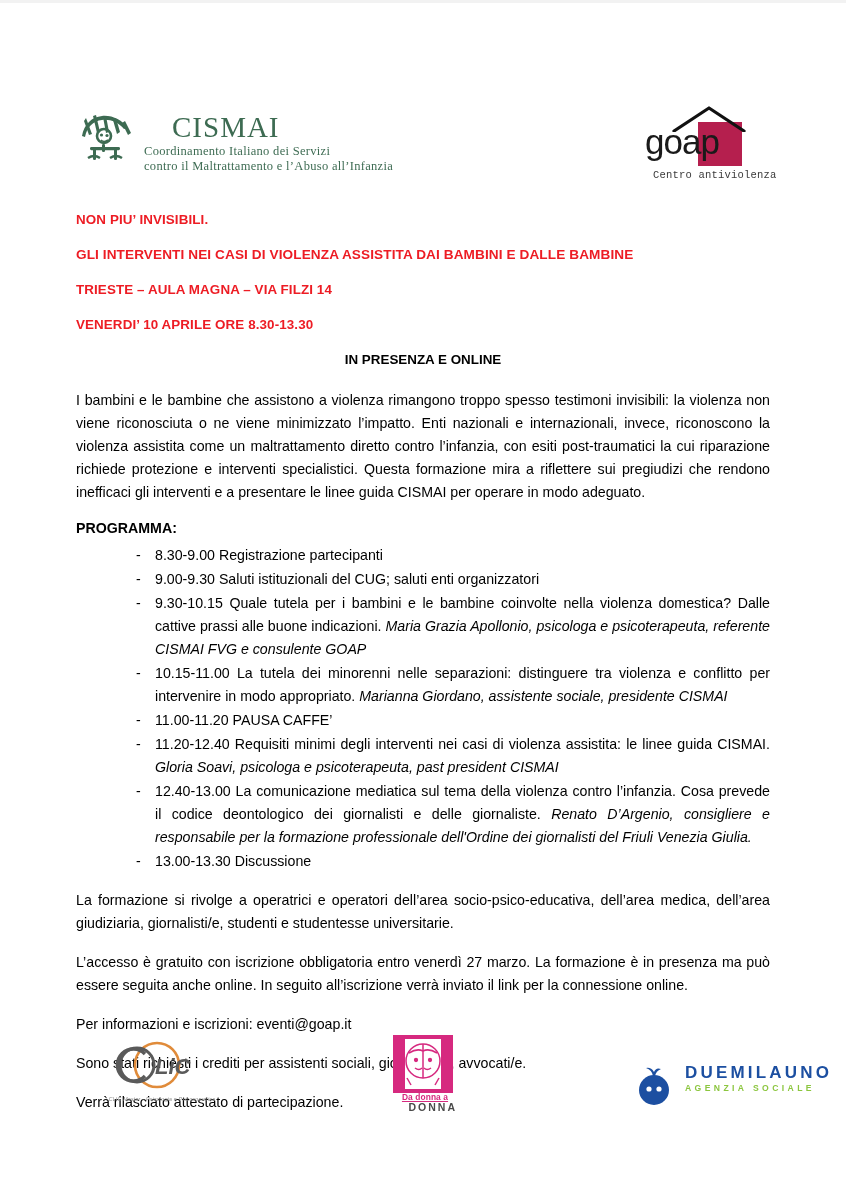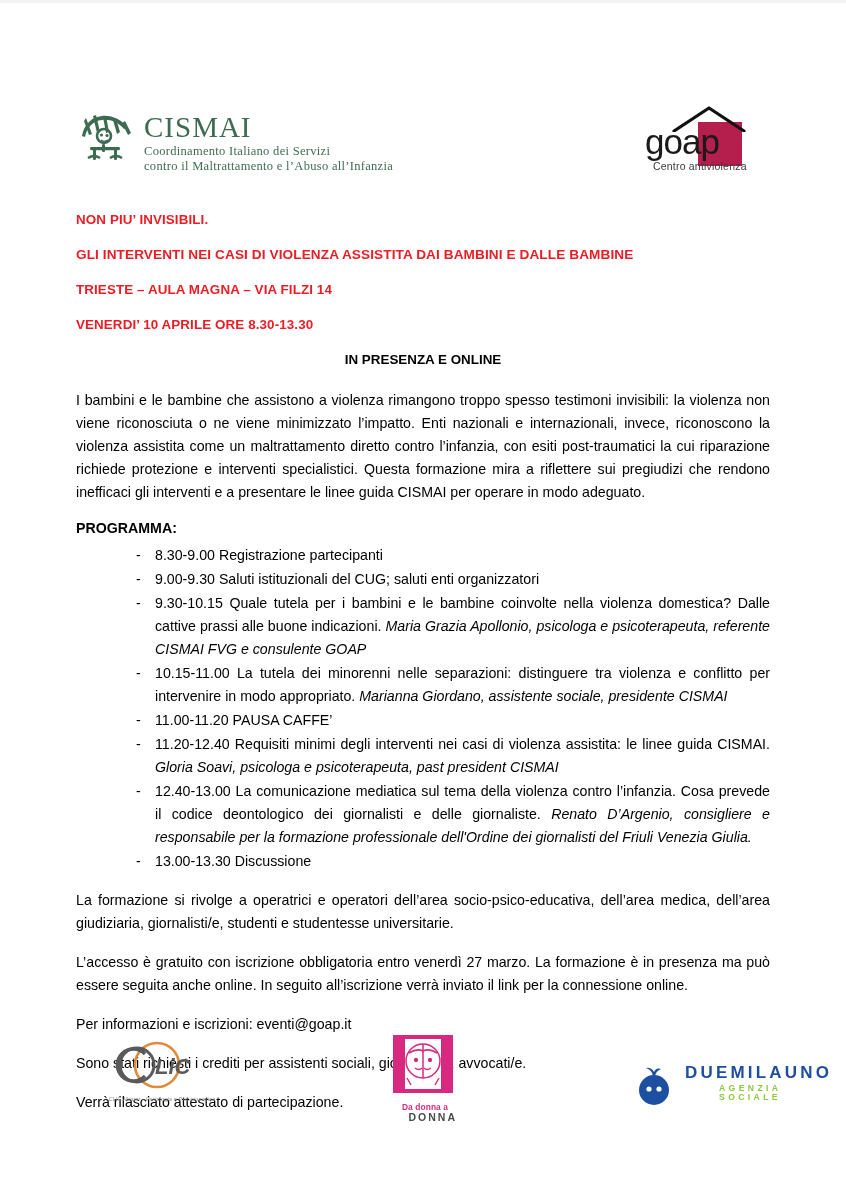--- a/index.html
+++ b/index.html
@@ -46,20 +46,21 @@
     flex: 0 0 auto;
     margin-top: 2px;
   }
   .cismai-words { line-height: 1; }
   .cismai-name {
     font-family: "Liberation Serif", serif;
     font-size: 29px;
     letter-spacing: 1px;
     color: #3d6b52;
     line-height: 1.05;
+    margin-left: 28px;
   }
   .cismai-sub1, .cismai-sub2 {
     font-family: "Liberation Serif", serif;
     color: #3d6b52;
     font-size: 12.5px;
     letter-spacing: 0.3px;
     margin-top: 3px;
     white-space: nowrap;
   }
   .cismai-sub2 { margin-top: 2px; text-align: center; }
@@ -91,24 +92,25 @@
     left: 0px;
     top: 20px;
     font-size: 35px;
     color: #1a1a1a;
     letter-spacing: -1px;
     line-height: 1;
   }
   .goap-caption {
     position: absolute;
     left: 8px;
-    top: 56px;
+    top: 65px;
     font-size: 10.5px;
     color: #3a3a3a;
     letter-spacing: 0.2px;
+    font-family: Liberation Mono, monospace;
   }
 
   
   .content {
     position: absolute;
     left: 76px;
     top: 212px;
     width: 694px;
   }
   .title-line {
@@ -199,27 +201,28 @@
     background: #d6297f;
   }
   .dadonna-inner {
     position: absolute;
     left: 12px; top: 4px;
     width: 36px; height: 50px;
     background: #ffffff;
   }
   .dadonna-face { position: absolute; left: 8px; top: 2px; width: 44px; height: 52px; }
   .dadonna-t1 {
-    margin-top: 10px;
+    margin-top: 0;
     font-size: 8.4px;
     font-weight: bold;
     color: #d6297f;
     text-align: center;
     line-height: 1.05;
     letter-spacing: 0.1px;
+    text-decoration: underline;
   }
   .dadonna-t2 {
     font-size: 10.5px;
     font-weight: bold;
     color: #4a4a4a;
     text-align: right;
     letter-spacing: 2px;
     line-height: 1.05;
   }
 
@@ -239,21 +242,20 @@
     font-weight: bold;
     color: #1c4fa1;
     letter-spacing: 3.2px;
   }
   .duemila-t2 {
     font-size: 8.6px;
     font-weight: bold;
     color: #8cc63f;
     letter-spacing: 3.4px;
     margin-top: 2px;
-    margin-left: 34px;
   }
 </style>
 </head>
 <body>
 
 <div class="page">
 
   <div class="top-strip"></div>
 
   <div class="header">

